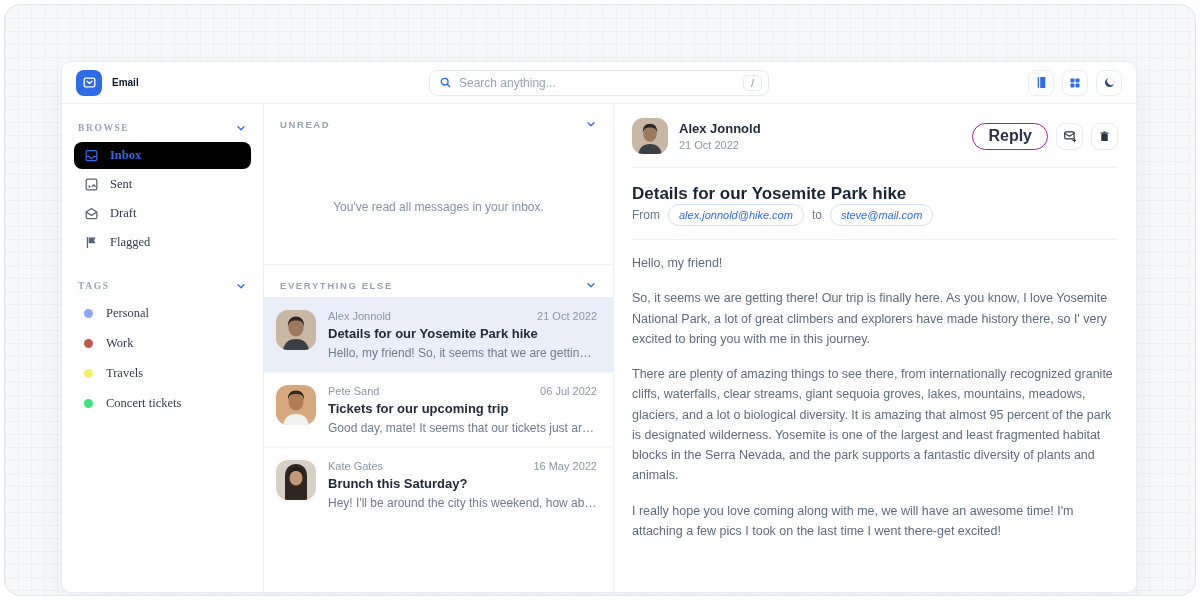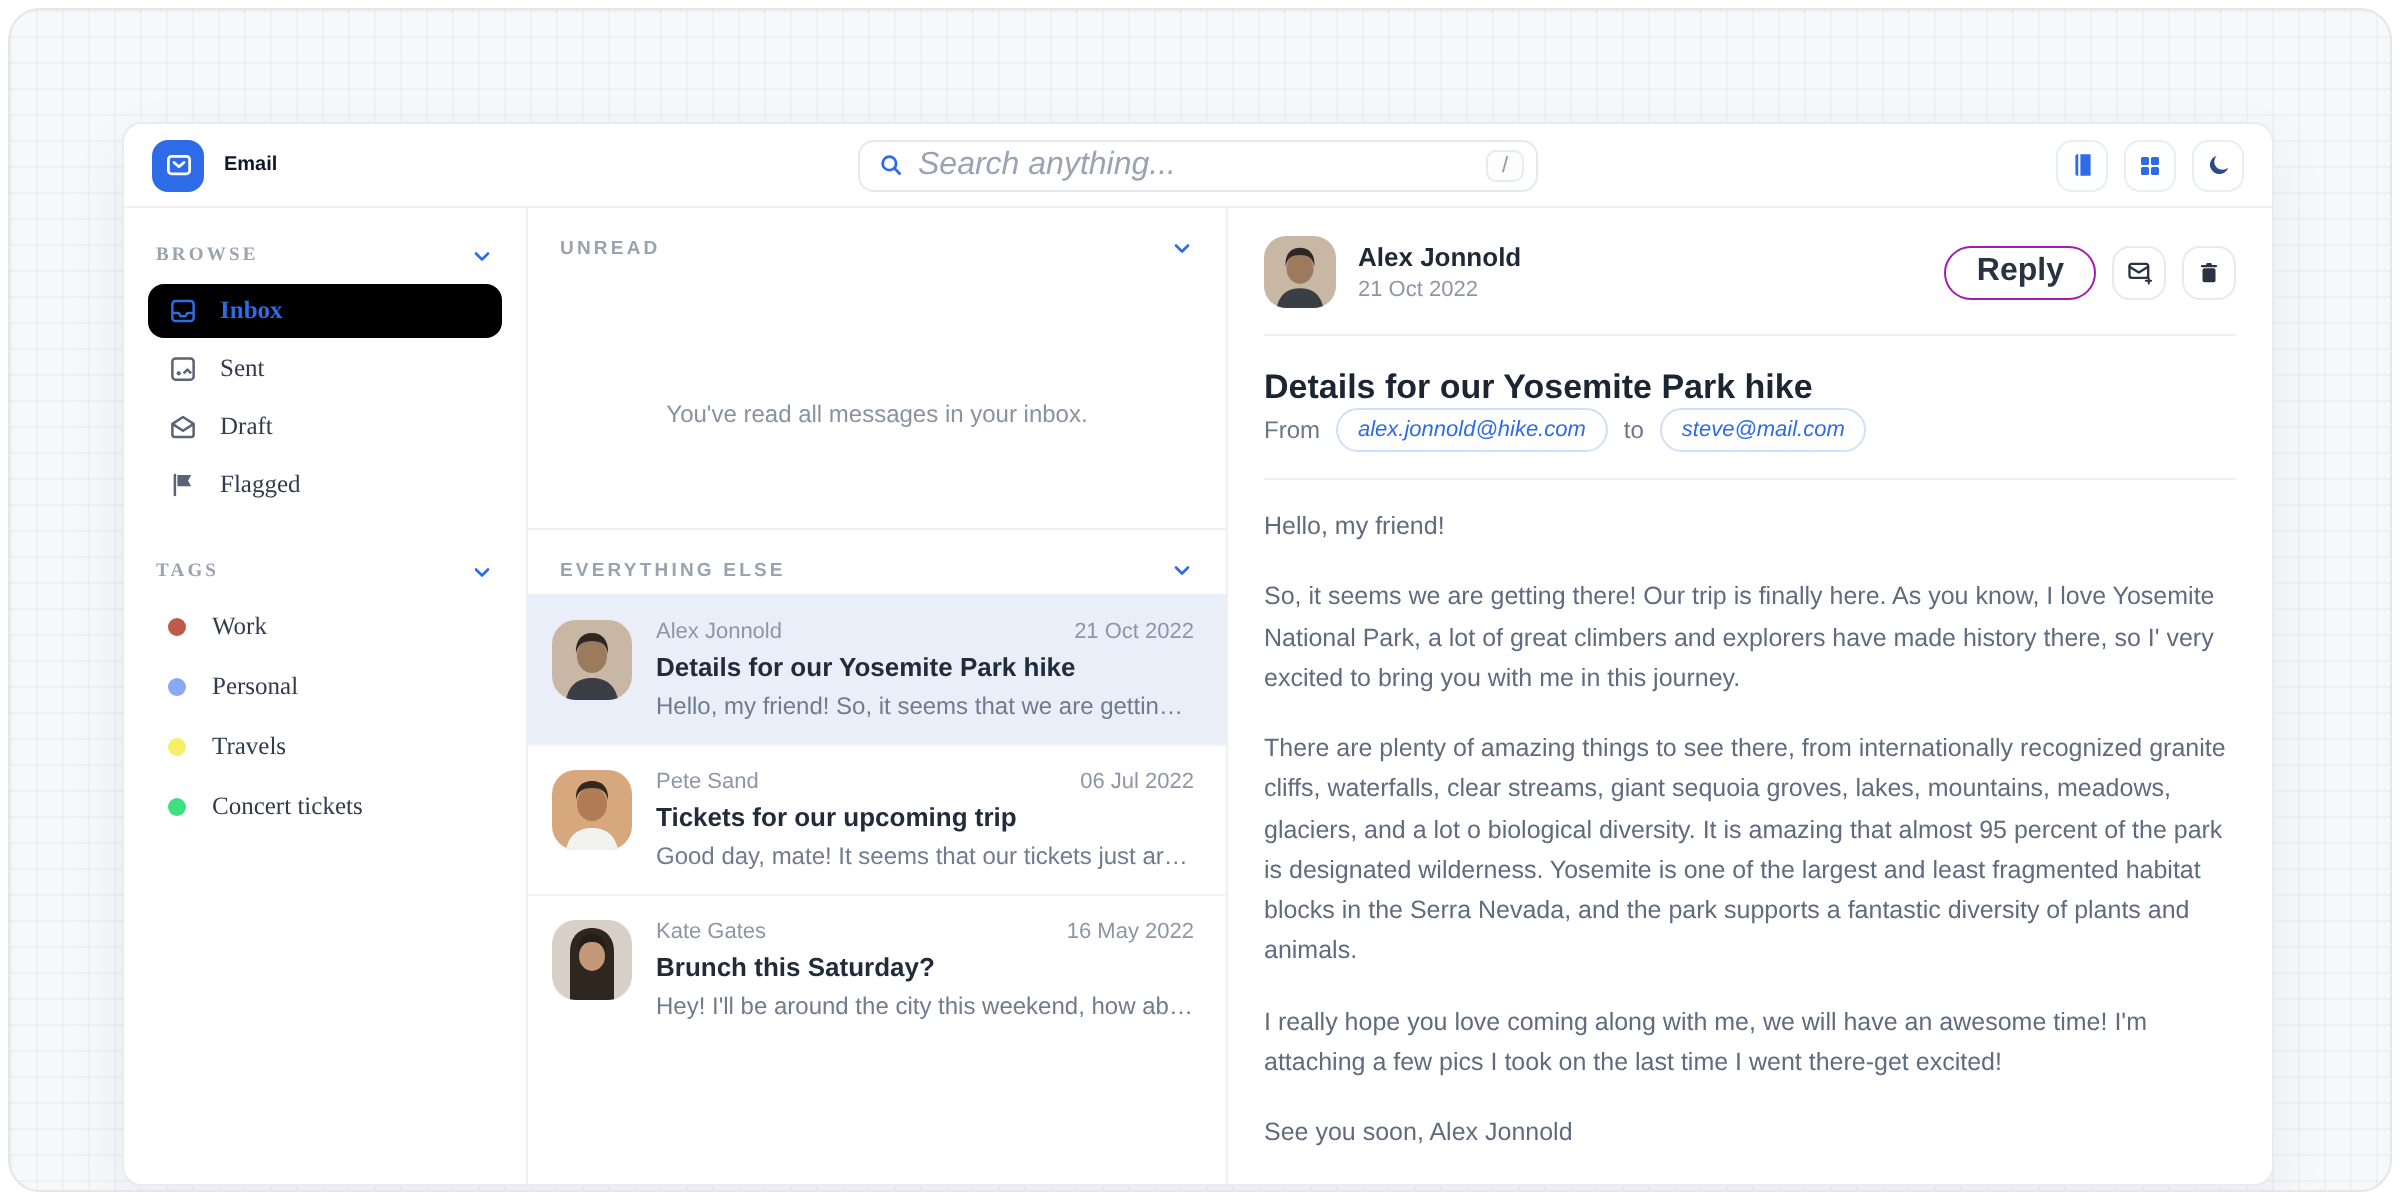--- a/index.html
+++ b/index.html
@@ -37,22 +37,22 @@
     width:26px; height:26px; border-radius:8px; background:#2e6be6;
     display:flex; align-items:center; justify-content:center; margin-right:10px;
   }
   .app-title { font-size:10px; font-weight:bold; color:#0f172a; }
   .search-wrap {
     position:absolute; left:50%; transform:translateX(-50%);
     width:340px; height:26px; border:1px solid #e5e8ef; border-radius:8px;
     display:flex; align-items:center; padding:0 6px 0 9px; background:#fff;
   }
   .search-wrap input {
-    border:0; outline:0; flex:1; font-size:16px; color:#404040;
-    font-family:"Liberation Sans", sans-serif; background:transparent; margin-left:7px;font-style:italic;
+    border:0; outline:0; flex:1; font-size:12px; color:#404040;
+    font-family:"Liberation Sans", sans-serif; background:transparent; margin-left:7px;
   }
   .search-wrap input::placeholder { color:#9aa3b5; }
   .kbd {
     font-size:11px; color:#8c96a8; border:1px solid #e7eaf0; border-radius:5px;
     padding:1px 7px; background:#fdfdfe;
   }
   .topbar-actions { margin-left:auto; display:flex; gap:8px; }
   .icon-btn {
     width:26px; height:26px; border:1px solid #e9edf4; border-radius:8px;
     background:#fff; display:flex; align-items:center; justify-content:center; cursor:pointer;
@@ -232,26 +232,26 @@
 
 
         <div class="tags-block">
           <div class="section-head">
             <span>TAGS</span>
             <svg width="12" height="12" viewBox="0 0 24 24" fill="none" stroke="#2e6be6" stroke-width="2.6" stroke-linecap="round" stroke-linejoin="round">
                 <path d="M6 9.5l6 6 6-6"></path>
               </svg>
           </div>
           <div class="tag-item">
+            <span class="dot dot-0"></span>
+            <span>Personal</span>
+          </div>
+          <div class="tag-item">
             <span class="dot dot-1"></span>
             <span>Work</span>
-          </div>
-          <div class="tag-item">
-            <span class="dot dot-0"></span>
-            <span>Personal</span>
           </div>
           <div class="tag-item">
             <span class="dot dot-2"></span>
             <span>Travels</span>
           </div>
           <div class="tag-item">
             <span class="dot dot-3"></span>
             <span>Concert tickets</span>
           </div>
         </div>
@@ -379,20 +379,19 @@
           <span class="chip">steve@mail.com</span>
         </div>
 
         <hr class="div">
 
         <div class="body-text">
           <p>Hello, my friend!</p>
           <p>So, it seems we are getting there! Our trip is finally here. As you know, I love Yosemite National Park, a lot of great climbers and explorers have made history there, so I' very excited to bring you with me in this journey.</p>
           <p>There are plenty of amazing things to see there, from internationally recognized granite cliffs, waterfalls, clear streams, giant sequoia groves, lakes, mountains, meadows, glaciers, and a lot o biological diversity. It is amazing that almost 95 percent of the park is designated wilderness. Yosemite is one of the largest and least fragmented habitat blocks in the Serra Nevada, and the park supports a fantastic diversity of plants and animals.</p>
           <p>I really hope you love coming along with me, we will have an awesome time! I'm attaching a few pics I took on the last time I went there-get excited!</p>
-          <p>See you soon, Alex Jonnold</p>
         </div>
 
       </div>
 
     </div>
   </div>
 </div>
 
 </body></html>

